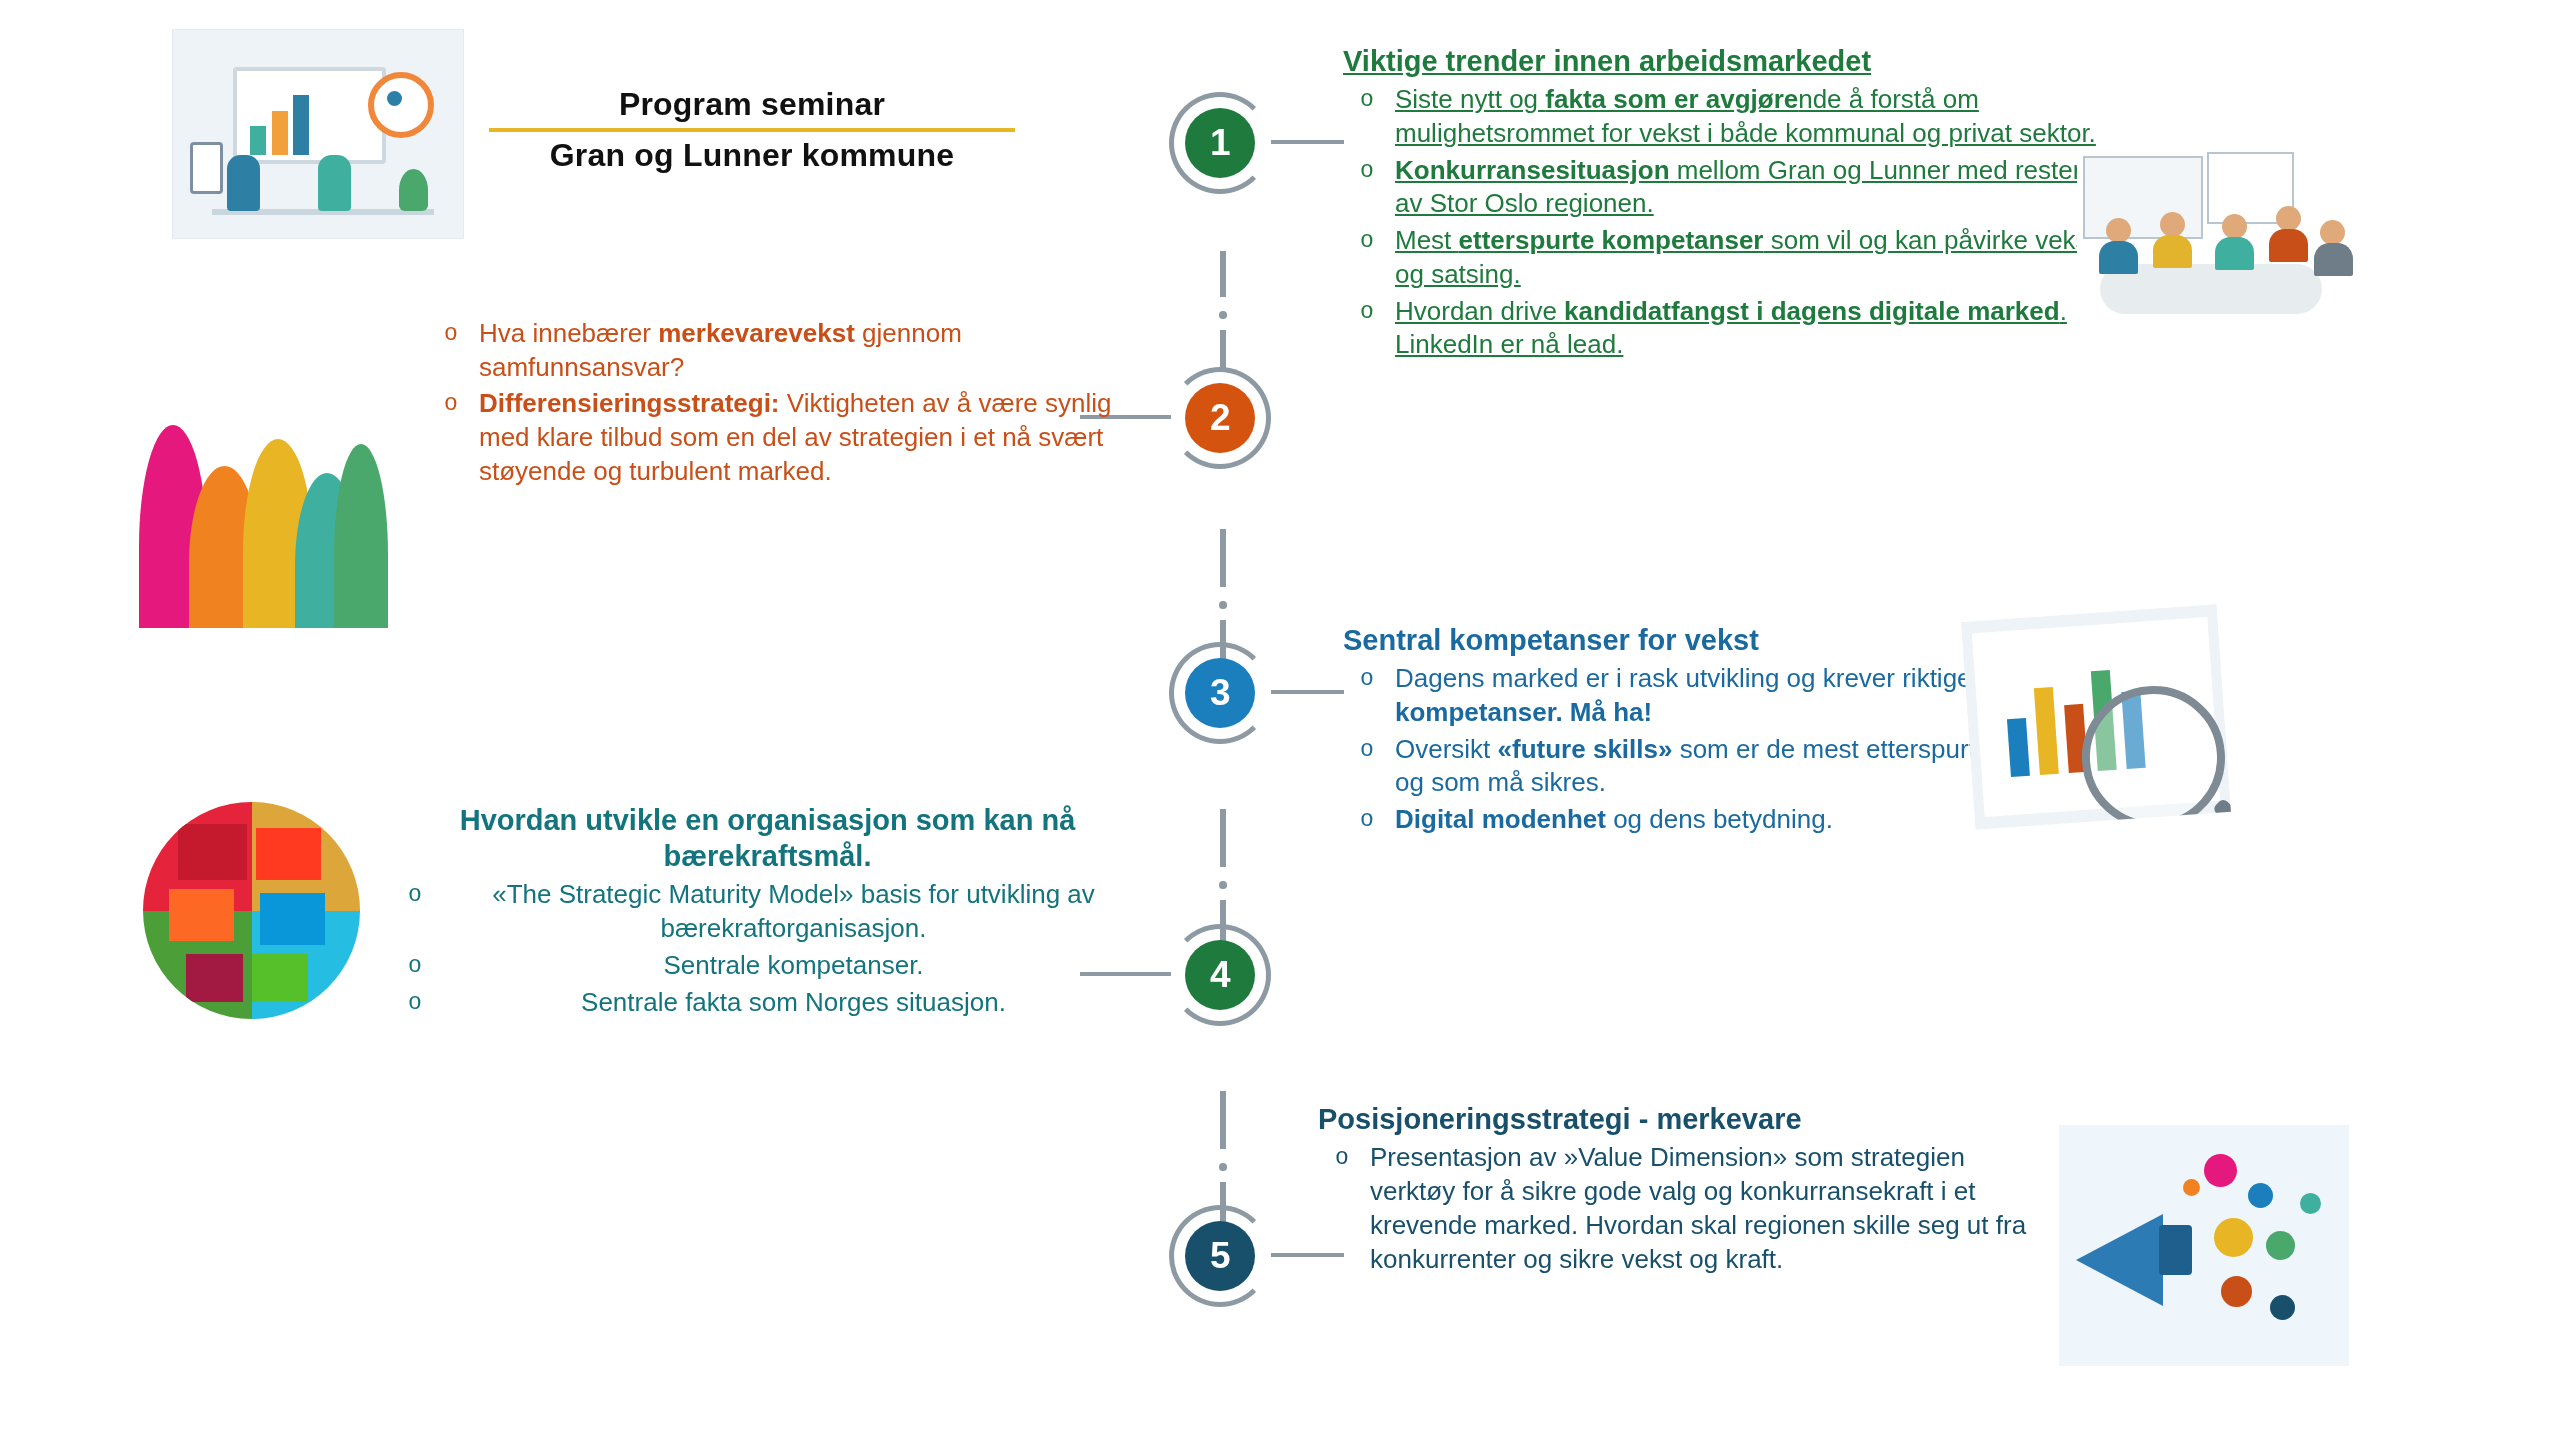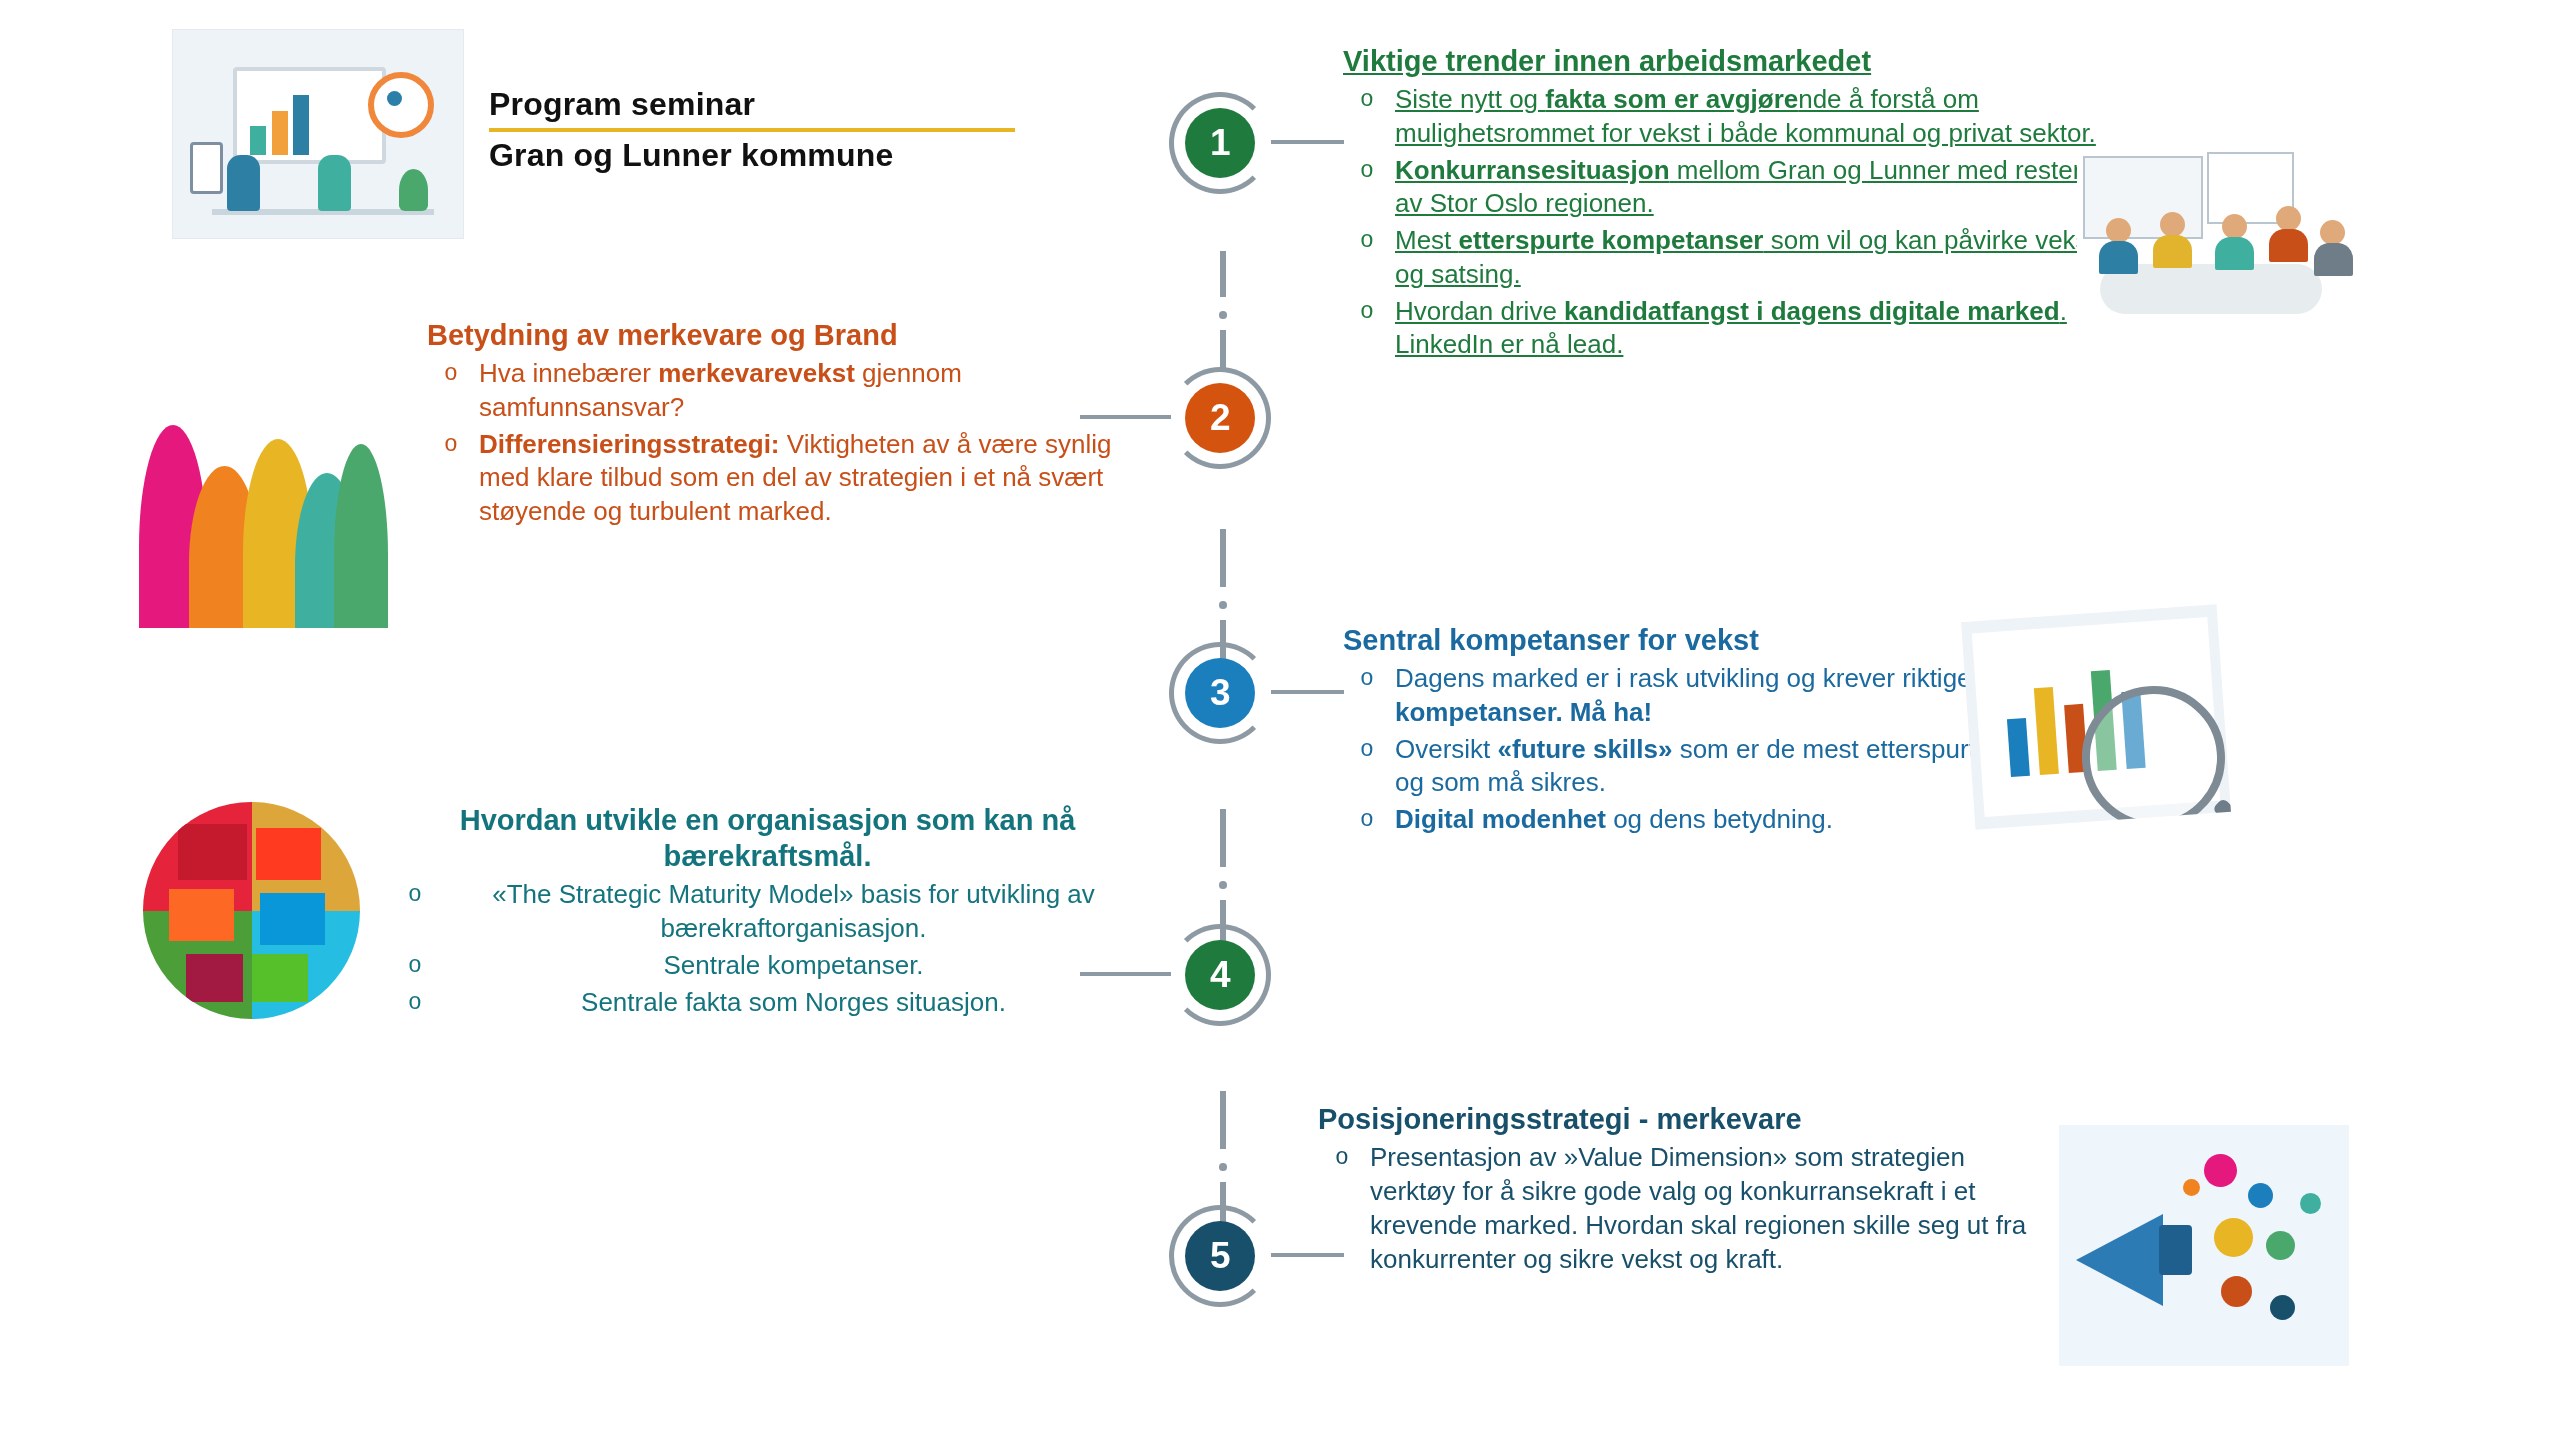--- a/index.html
+++ b/index.html
@@ -91,20 +91,21 @@
   #header-text {
     margin-left: 25px;
     margin-top: 56px;
   }
   #header-text .line {
     font-size: 32px;
     font-weight: bold;
     color: #111111;
     letter-spacing: 0.2px;
     line-height: 1.22;
+    text-align: center;
   }
   #header-rule {
     height: 3.9px;
     background: #e8b525;
     width: 526px;
     margin: 3.9px 0 3.9px 0;
   }
 
   
   #spine {
@@ -308,21 +309,20 @@
   <h2>Viktige trender innen arbeidsmarkedet</h2>
   <ul>
     <li><span class="marker">o</span><span>Siste nytt og <b>fakta som er avgjøre</b>nde å forstå om mulighetsrommet for vekst i både kommunal og privat sektor.</span></li>
     <li><span class="marker">o</span><span><b>Konkurransesituasjon</b> mellom Gran og Lunner med resten av Stor Oslo regionen.</span></li>
     <li><span class="marker">o</span><span>Mest <b>etterspurte kompetanser</b> som vil og kan påvirke vekst og satsing.</span></li>
     <li><span class="marker">o</span><span>Hvordan drive <b>kandidatfangst i dagens digitale marked</b>. LinkedIn er nå lead.</span></li>
   </ul>
 </div>
 
 <div class="block orange" style="left:427px; top:317px; width:715px;">
-  <h2>Betydning av merkevare og Brand</h2>
   <ul>
     <li><span class="marker">o</span><span>Hva innebærer <b>merkevarevekst</b> gjennom samfunnsansvar?</span></li>
     <li><span class="marker">o</span><span><b>Differensieringsstrategi:</b> Viktigheten av å være synlig med klare tilbud som en del av strategien i et nå svært støyende og turbulent marked.</span></li>
   </ul>
 </div>
 
 <div class="block blue" style="left:1343px; top:591px; width:676px;margin-top:31px;">
   <h2>Sentral kompetanser for vekst</h2>
   <ul>
     <li><span class="marker">o</span><span>Dagens marked er i rask utvikling og krever riktige <b>kompetanser. Må ha!</b></span></li>

